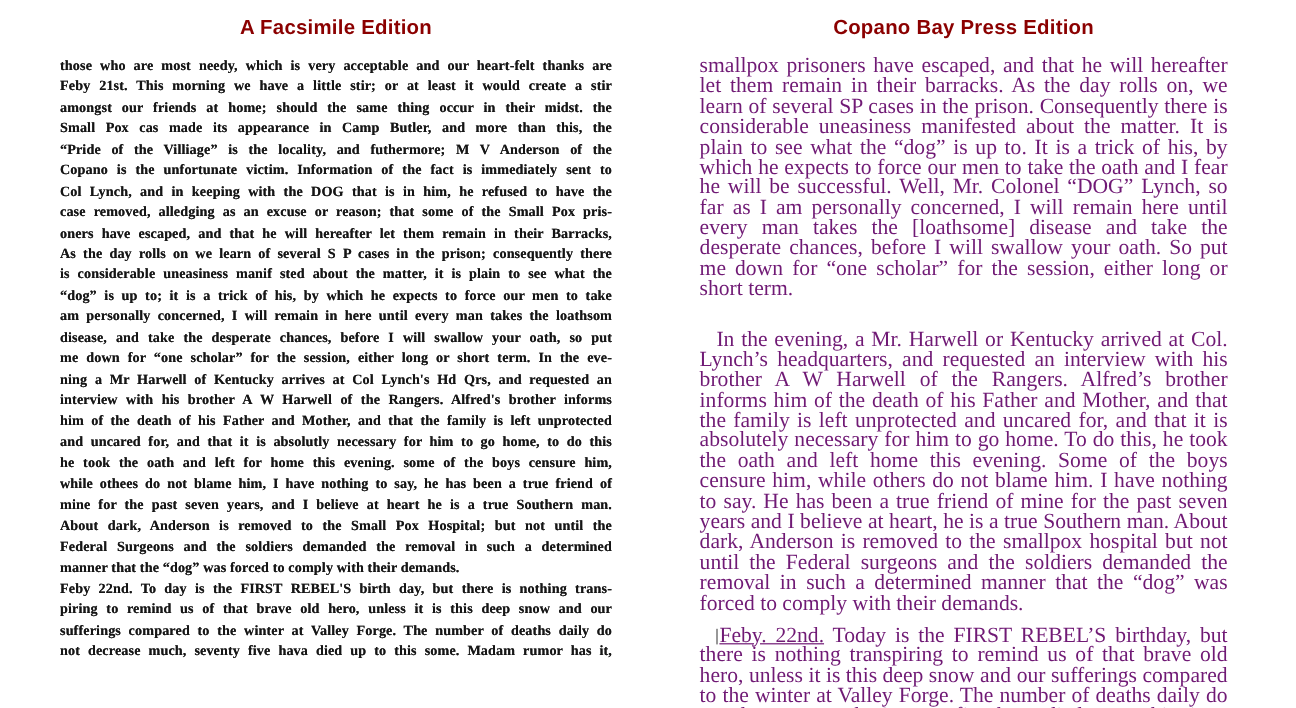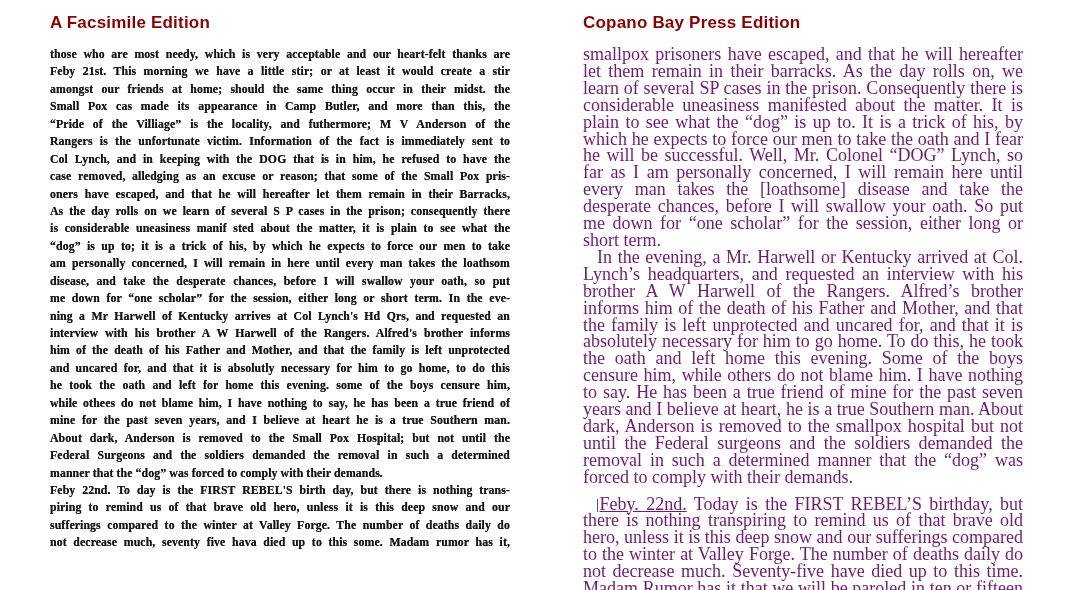--- a/index.html
+++ b/index.html
@@ -19,21 +19,21 @@
   }
   .col { position: absolute; top: 12px; }
   .col-left  { left: 50px;  width: 460px; }
   .col-right { left: 583px; width: 440px; }
   .title {
     font-family: "Liberation Sans", sans-serif;
     font-weight: bold;
     font-size: 17px;
     line-height: 21px;
     color: var(--accent, #8b0000);
-    text-align: left;
+    text-align: center;
     margin: 0 0 13px 0;
     letter-spacing: 0.2px;
   }
   
   .fax-text { width: 460px; }
   .fax-line {
     font-family: "Liberation Serif", serif;
     font-size: 11.8px;
     font-weight: bold;
     line-height: 17.45px;
@@ -50,21 +50,21 @@
   
   .modern-text { width: 440px; }
   .modern-text p {
     margin: 0;
     font-size: 18px;
     line-height: 16.9px;
     text-align: justify;
     color: #701a75;
     font-family: Liberation Serif, serif;
   }
-  .modern-text p.indent { text-indent: 14px; }
+  .modern-text p.indent { text-indent: 14px; margin-top: 25px; }
   .modern-text p.gap    { margin-top: 10px; }
   .date-lead { text-decoration: underline; }
   .text-cursor {
     display: inline-block;
     width: 0;
     height: 13px;
     border-left: 1.4px solid #555;
     margin-right: 1.5px;
     position: relative;
     top: 2px;
@@ -76,21 +76,21 @@
 <div class="page">
 
   <section class="col col-left">
     <h1 class="title">A Facsimile Edition</h1>
     <div class="fax-text" id="fax-lines">
         <div class="fax-line justify">those who are most needy, which is very acceptable and our heart-felt thanks are</div>
         <div class="fax-line justify">Feby 21st. This morning we have a little stir; or at least it would create a stir</div>
         <div class="fax-line justify">amongst our friends at home; should the same thing occur in their midst. the</div>
         <div class="fax-line justify">Small Pox cas made its appearance in Camp Butler, and more than this, the</div>
         <div class="fax-line justify">“Pride of the Villiage” is the locality, and futhermore; M V Anderson of the</div>
-        <div class="fax-line justify">Rangers is the unfortunate victim. Information of the fact is immediately sent to</div>
+        <div class="fax-line justify">Copano is the unfortunate victim. Information of the fact is immediately sent to</div>
         <div class="fax-line justify">Col Lynch, and in keeping with the DOG that is in him, he refused to have the</div>
         <div class="fax-line justify">case removed, alledging as an excuse or reason; that some of the Small Pox pris-</div>
         <div class="fax-line justify">oners have escaped, and that he will hereafter let them remain in their Barracks,</div>
         <div class="fax-line justify">As the day rolls on we learn of several S P cases in the prison; consequently there</div>
         <div class="fax-line justify">is considerable uneasiness manif sted about the matter, it is plain to see what the</div>
         <div class="fax-line justify">“dog” is up to; it is a trick of his, by which he expects to force our men to take</div>
         <div class="fax-line justify">am personally concerned, I will remain in here until every man takes the loathsom</div>
         <div class="fax-line justify">disease, and take the desperate chances, before I will swallow your oath, so put</div>
         <div class="fax-line justify">me down for “one scholar” for the session, either long or short term. In the eve-</div>
         <div class="fax-line justify">ning a Mr Harwell of Kentucky arrives at Col Lynch's Hd Qrs, and requested an</div>

